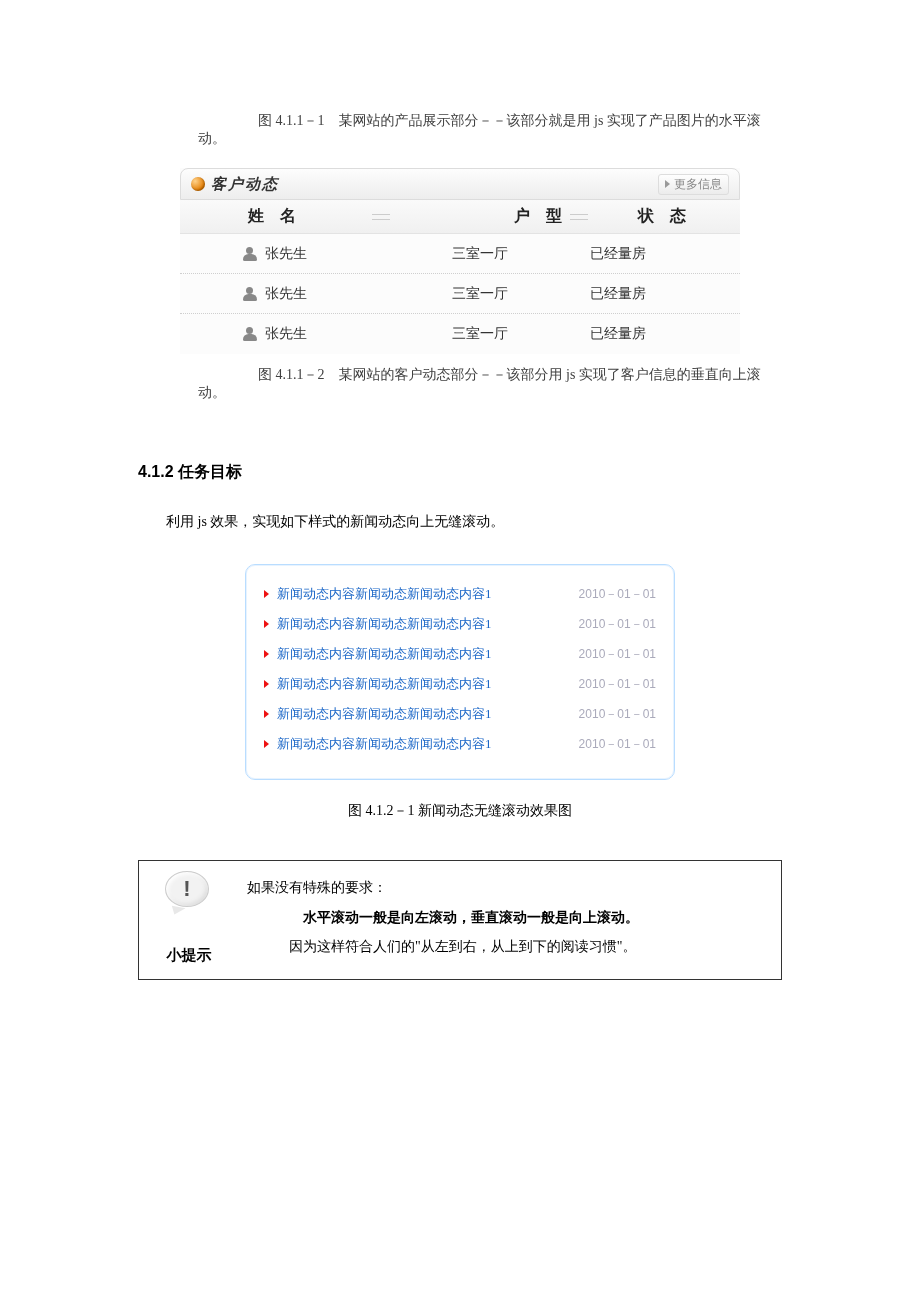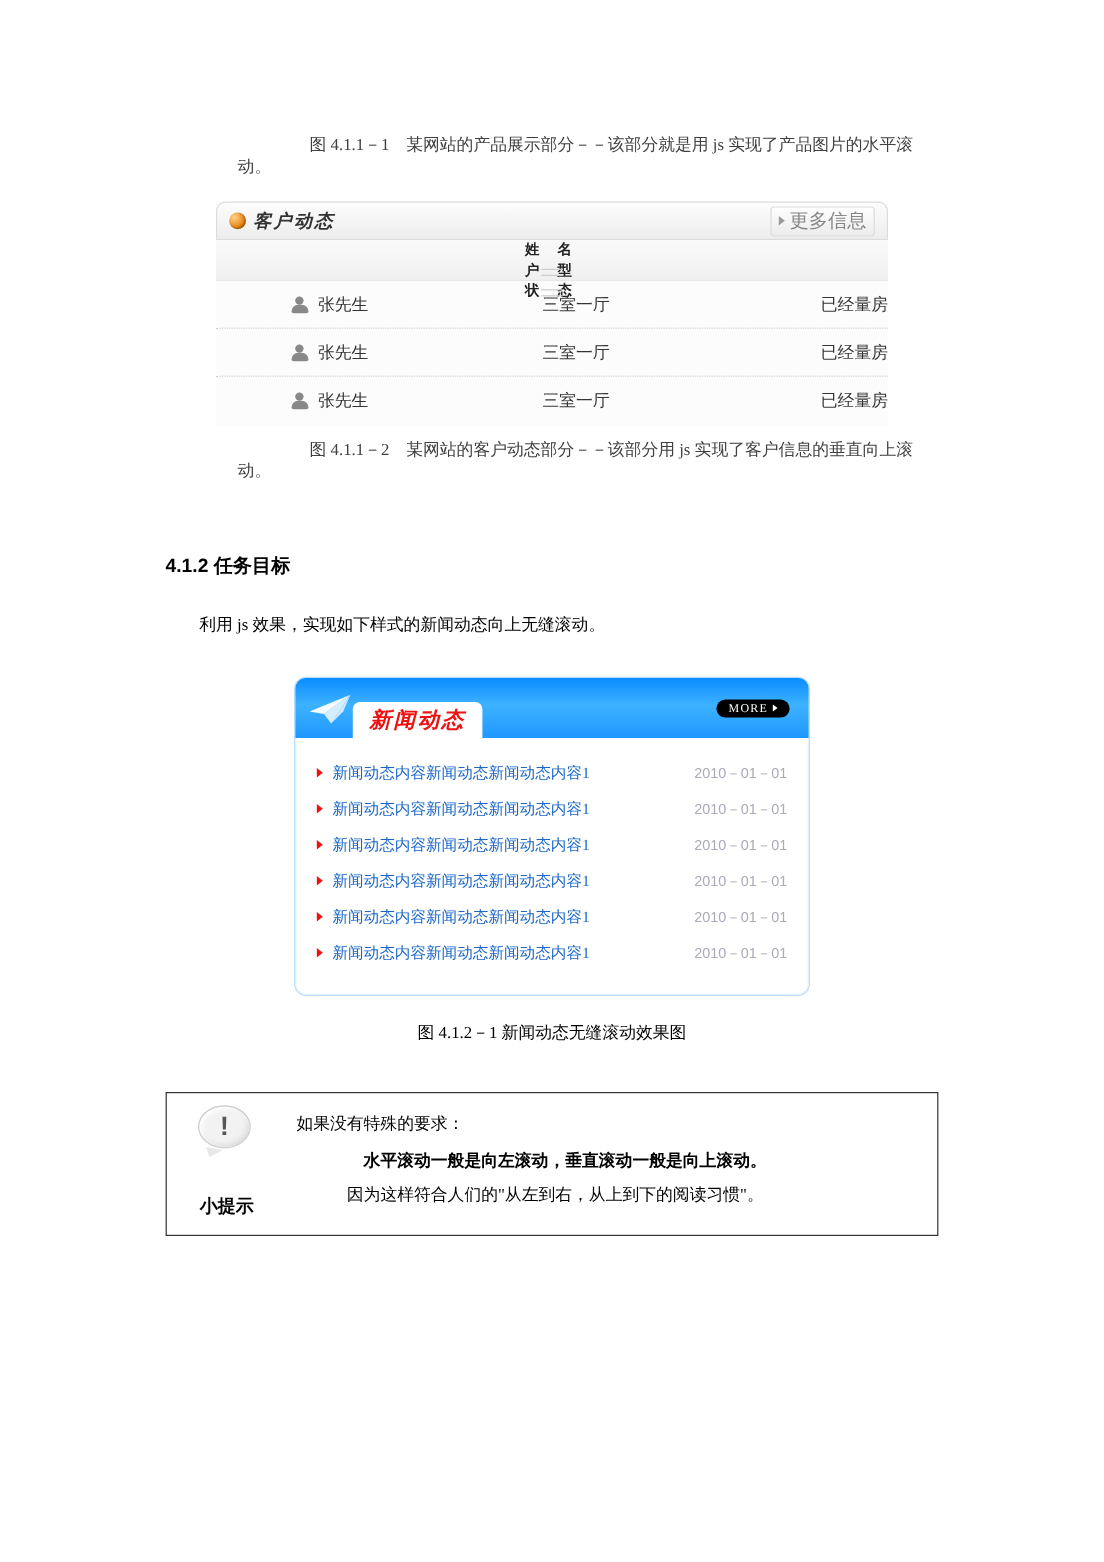--- a/index.html
+++ b/index.html
@@ -37,35 +37,34 @@
   }
   .cust-header-left { display:flex; align-items:center; gap:6px; }
   .dot-icon {
     width: 14px; height: 14px; border-radius: 50%;
     background: radial-gradient(circle at 30% 30%, #ffd28a, #e27b00 70%);
     box-shadow: inset -1px -1px 2px rgba(0,0,0,.3);
   }
   .cust-title { font-size: 15px; color:#333; font-weight:bold; letter-spacing:2px;font-style:italic;}
   .more-btn {
     display:inline-flex; align-items:center; gap:4px;
-    font-size: 16px; color:#888;
+    font-size: 12px; color:#888;
     background: linear-gradient(#fefefe,#ececec);
     border:1px solid #ddd; border-radius:3px;
     padding: 1px 6px;
     cursor:pointer;
   }
   .more-btn .tri { width:0;height:0;border-top:4px solid transparent;border-bottom:4px solid transparent;border-left:5px solid #999; }
   .cust-thead {
     height: 34px;
     border-bottom: 1px solid #e3e3e3;
     display:flex; align-items:center;
     background: linear-gradient(#fafafa,#f0f0f0);
-    font-size:12px; font-weight:bold; color:#222;
+    font-size:16px; font-weight:bold; color:#222;
     position:relative;
-    flex-direction:column;
   }
   .cust-col-name { width: 190px; text-align:center; letter-spacing:6px;}
   .cust-col-type { flex:1; text-align:right; letter-spacing:6px;}
   .cust-col-stat { width: 150px; text-align:center; letter-spacing:6px;}
   .resize-grip {
     width: 22px; height: 20px; position:relative;
   }
   .resize-grip::before, .resize-grip::after {
     content:""; position:absolute; left:2px; right:2px; height:1px; background:#ccc; top:7px;
   }
@@ -75,21 +74,21 @@
     border-bottom: 1px dotted #cfcfcf; font-size:14px; color:#333;
   }
   .cust-row:last-child{border-bottom:none;}
   .cust-cell-name { width: 190px; display:flex; align-items:center; justify-content:center; gap:8px;}
   .cust-cell-name .person-icon {
     width:14px; height:14px; position:relative;
   }
   .person-icon::before{content:"";position:absolute;top:0;left:3px;width:7px;height:7px;background:#888;border-radius:50%;}
   .person-icon::after{content:"";position:absolute;bottom:0;left:0;width:14px;height:7px;background:#888;border-radius:7px 7px 2px 2px;}
   .cust-cell-type { flex:1; text-align:center;}
-  .cust-cell-stat { width: 150px; text-align:right;}
+  .cust-cell-stat { width: 150px; text-align:left;}
 
   
   .section-heading {
     font-size: 16px;
     font-weight: bold;
     margin: 60px 0 26px 0;
     font-family: "SimHei","黑体", sans-serif;
   }
   .body-text {
     font-size: 14px;
@@ -241,36 +240,20 @@
       </div>
     </div>
 </div>
 
 <div class="caption caption-indent">图 4.1.1－2　某网站的客户动态部分－－该部分用 js 实现了客户信息的垂直向上滚动。</div>
 
 <div class="section-heading">4.1.2 任务目标</div>
 <div class="body-text">利用 js 效果，实现如下样式的新闻动态向上无缝滚动。</div>
 
 <div class="news-panel">
-  <div class="news-header">
-    <div style="display:flex;align-items:flex-end;">
-      <svg class="paper-plane" viewBox="0 0 40 30">
-        <polygon points="2,18 36,4 14,20" fill="#fff" opacity="0.95"></polygon>
-        <polygon points="36,4 14,20 20,28" fill="#e7f5ff" opacity="0.9"></polygon>
-        <polygon points="36,4 20,28 30,18" fill="#cfeaff"></polygon>
-      </svg>
-      <div class="news-title-tab">
-        <span class="news-title-text">新闻动态</span>
-      </div>
-    </div>
-    <span class="more-pill">
-      <span>MORE</span>
-      <span class="tri-r"></span>
-    </span>
-  </div>
   <div class="news-body" id="news-body">
       <div class="news-item">
         <span class="arrow"></span>
         <span class="txt">新闻动态内容新闻动态新闻动态内容1</span>
         <span class="date">2010－01－01</span>
       </div>
       <div class="news-item">
         <span class="arrow"></span>
         <span class="txt">新闻动态内容新闻动态新闻动态内容1</span>
         <span class="date">2010－01－01</span>

